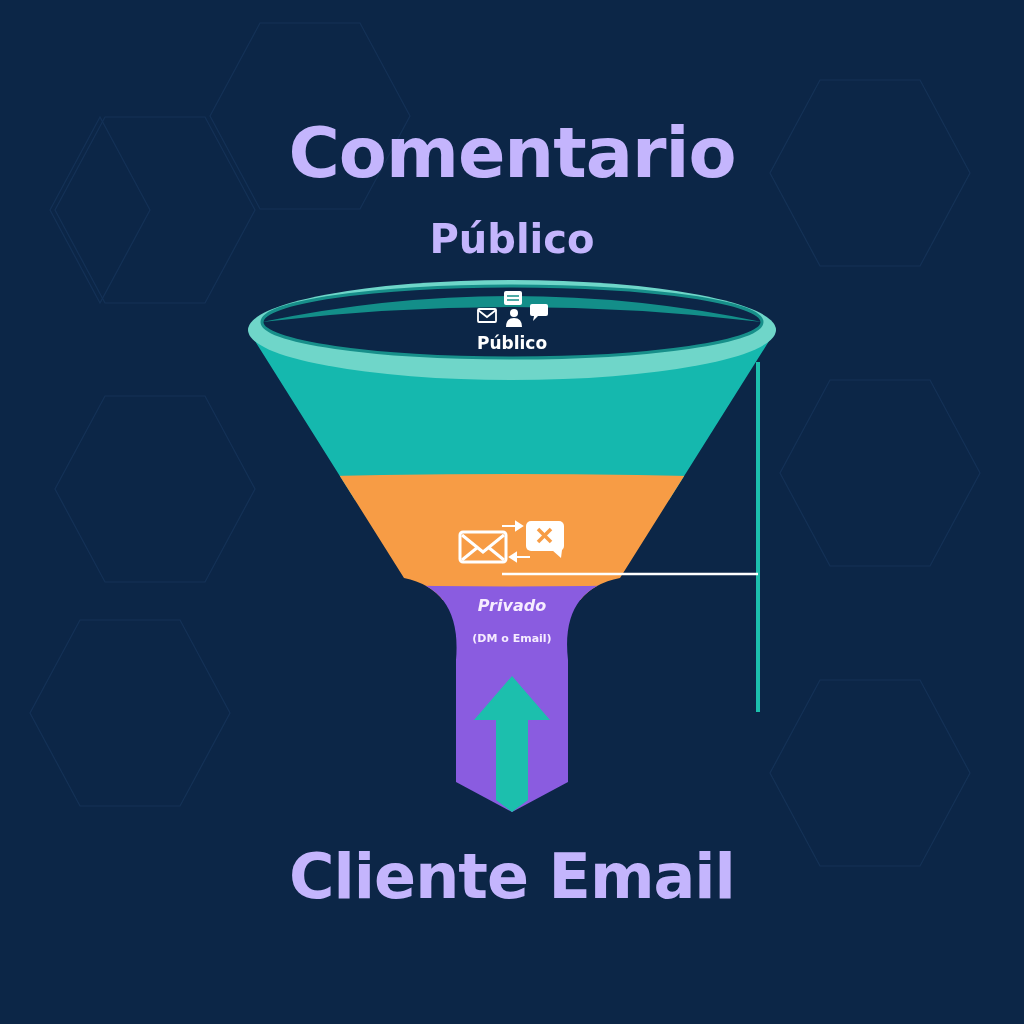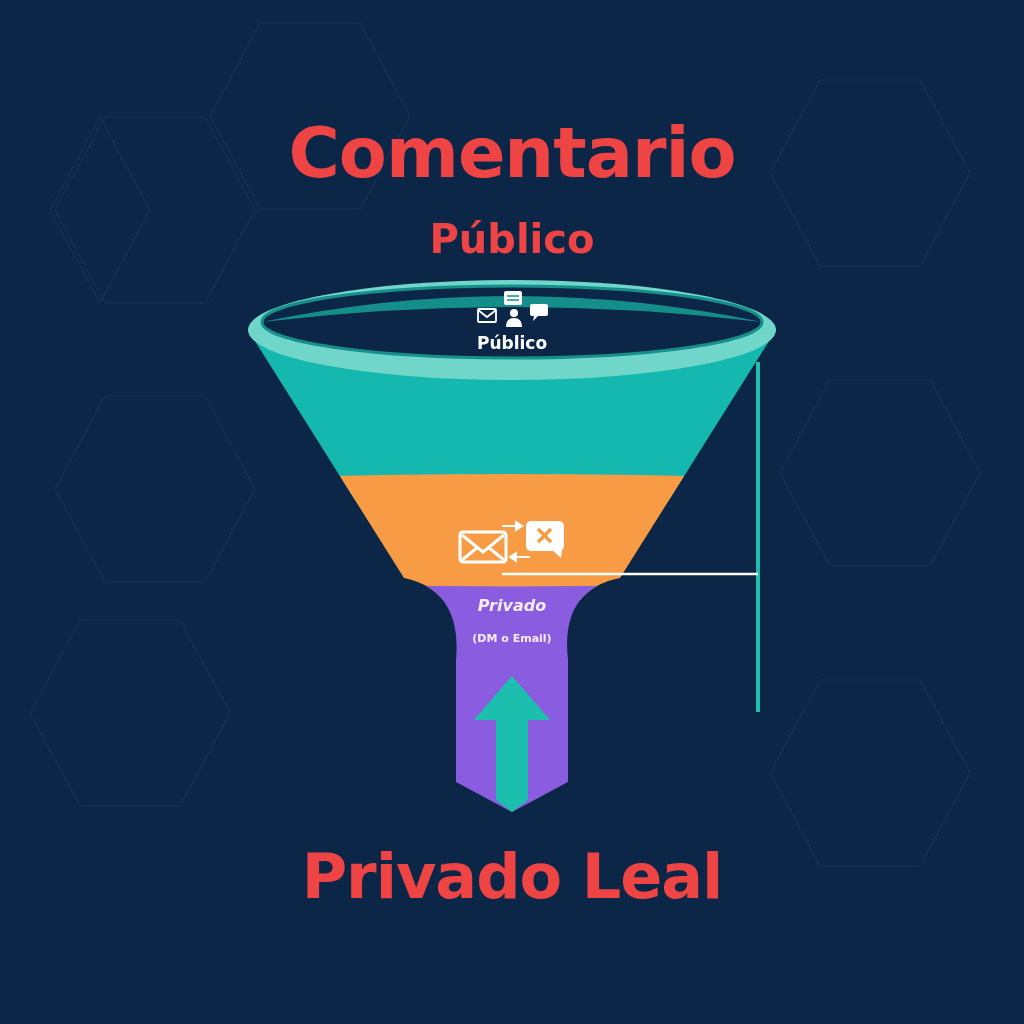--- a/index.html
+++ b/index.html
@@ -5,21 +5,21 @@
     html, body { margin:0; padding:0; }
     body {
       width:1024px; height:1024px; overflow:hidden;
       background:#0c2647;
       font-family:"DejaVu Sans", sans-serif;
       position:relative;
     }
     .bg { position:absolute; left:0; top:0; width:1024px; height:1024px; }
     .title {
       position:absolute; left:0; width:1024px; text-align:center;
-      color:#ef4444; font-weight:bold; margin:0;
+      color:#c4b5fd; font-weight:bold; margin:0;
     }
     .title-main { top:112px; font-size:70px; letter-spacing:-1px; }
     .title-sub { top:216px; font-size:40px; }
     .title-bottom { top:840px; font-size:62px; letter-spacing:-1px; }
     .funnel { position:absolute; left:0; top:0; width:1024px; height:1024px; }
     .lbl {
       position:absolute; text-align:center; color:#ffffff; font-weight:bold;
     }
     .lbl-top { left:412px; top:333px; width:200px; font-size:17px; }
     .lbl-priv { left:412px; top:596px; width:200px; font-size:16px; color:#f6ecff;font-style:italic; }
@@ -104,13 +104,13 @@
     <polygon points="552,550 562,550 561,558" fill="#ffffff"></polygon>
     <line x1="538" y1="529" x2="551" y2="542" stroke="#f79c45" stroke-width="3.5"></line>
     <line x1="551" y1="529" x2="538" y2="542" stroke="#f79c45" stroke-width="3.5"></line>
   </g>
 </svg>
 
 <div class="lbl lbl-top">Público</div>
 <div class="lbl lbl-priv">Privado</div>
 <div class="lbl lbl-priv2">(DM o Email)</div>
 
-<h2 class="title title-bottom">Privado Leal</h2>
+<h2 class="title title-bottom">Cliente Email</h2>
 
 </body></html>

